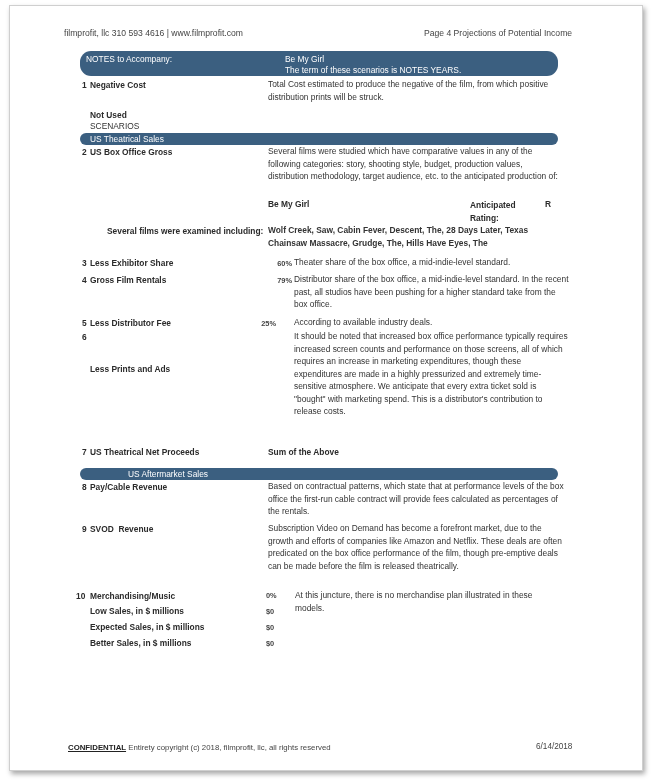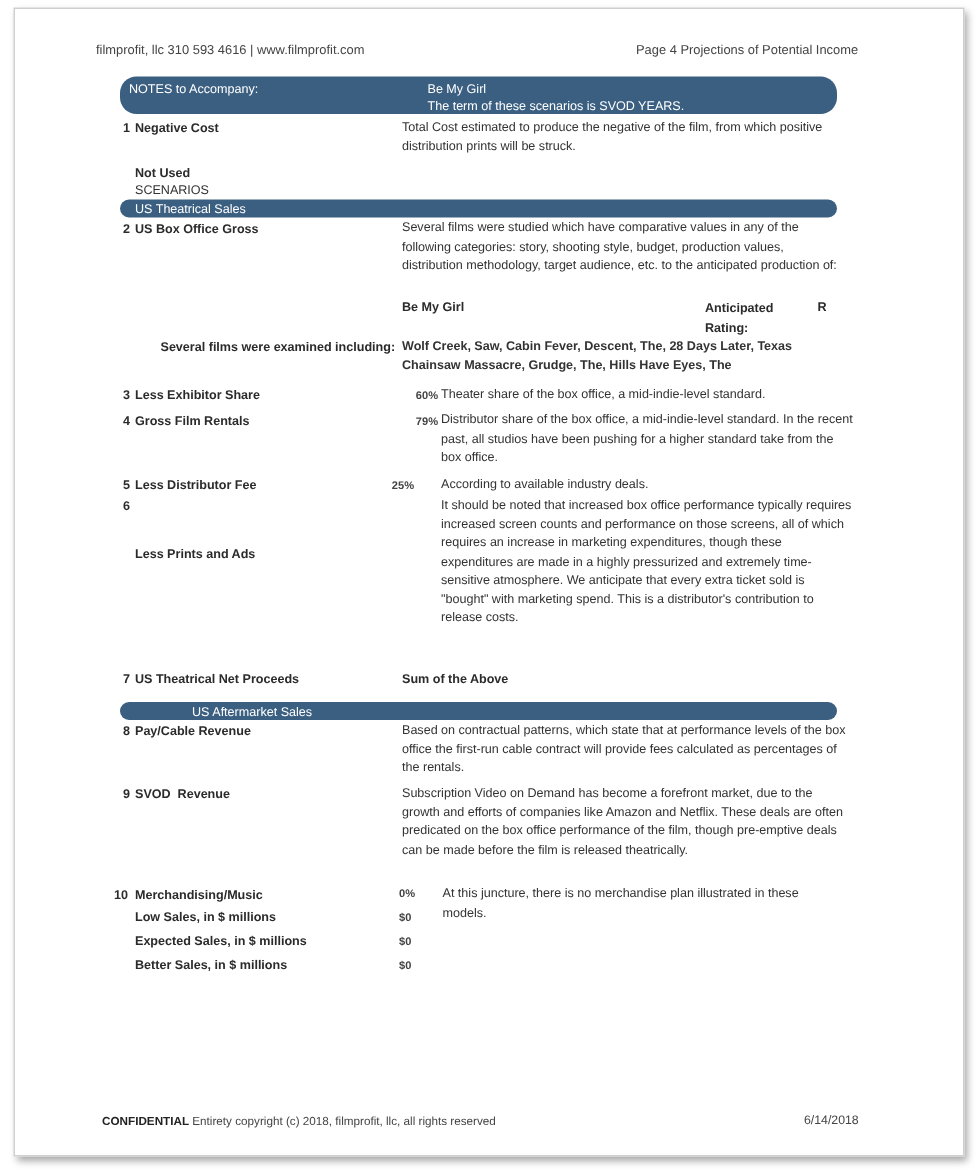--- a/index.html
+++ b/index.html
@@ -30,21 +30,21 @@
 <body>
 
 <div class="page"></div>
 
 <div class="abs hdr" style="left:64px; top:28px;">filmprofit, llc  310 593 4616 | www.filmprofit.com</div>
 <div class="abs hdr" style="left:424px; top:28px;">Page 4 Projections of Potential Income</div>
 
 <div class="bar" style="top:51px; height:25px;">
   <span class="l" style="top:3px;">NOTES to Accompany:</span>
   <span class="r" style="top:3px;">Be My Girl</span>
-  <span class="r" style="top:14px;">The term of these scenarios is SVOD YEARS.</span>
+  <span class="r" style="top:14px;">The term of these scenarios is NOTES YEARS.</span>
 </div>
 
 <div class="abs lab" style="left:82px; top:80px;">1</div>
 <div class="abs lab" style="left:90px; top:80px;">Negative Cost</div>
 <div class="abs txt" style="left:268px; top:78px; width:295px;">Total Cost estimated to produce the negative of the film, from which positive distribution prints will be struck.</div>
 
 <div class="abs lab" style="left:90px; top:110px;">Not Used</div>
 <div class="abs txt" style="left:90px; top:120px;">SCENARIOS</div>
 
 <div class="bar" style="top:133px; height:12px;">
@@ -102,15 +102,15 @@
 <div class="abs txt" style="left:295px; top:589px; width:250px;">At this juncture, there is no merchandise plan illustrated in these models.</div>
 
 <div class="abs lab" style="left:90px; top:606px;">Low Sales, in $ millions</div>
 <div class="abs pct" style="left:266px; top:607px; width:20px; text-align:left;">$0</div>
 <div class="abs lab" style="left:90px; top:622px;">Expected Sales, in $ millions</div>
 <div class="abs pct" style="left:266px; top:623px; width:20px; text-align:left;">$0</div>
 <div class="abs lab" style="left:90px; top:638px;text-align:center;">Better Sales, in $ millions</div>
 <div class="abs pct" style="left:266px; top:639px; width:20px; text-align:left;">$0</div>
 
 <div class="abs" style="left:68px; top:743px; font-size:7.8px; color:#444;">
-  <span class="bold" style="color:#222;">CONFIDENTIAL</span><span> Entirety copyright (c) 2018, filmprofit, llc, all rights reserved</span>
+  <span class="bold" style="color:#222;text-decoration:underline;">CONFIDENTIAL</span><span> Entirety copyright (c) 2018, filmprofit, llc, all rights reserved</span>
 </div>
 <div class="abs" style="left:536px; top:742px; font-size:8.2px; color:#444;">6/14/2018</div>
 
 </body></html>

